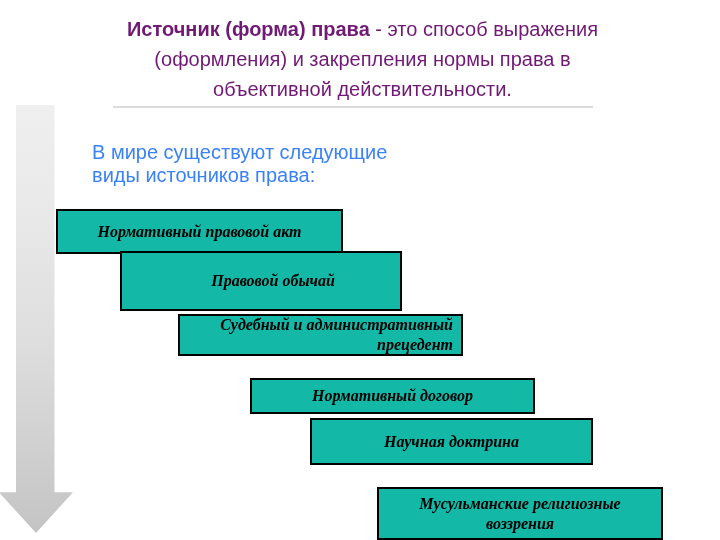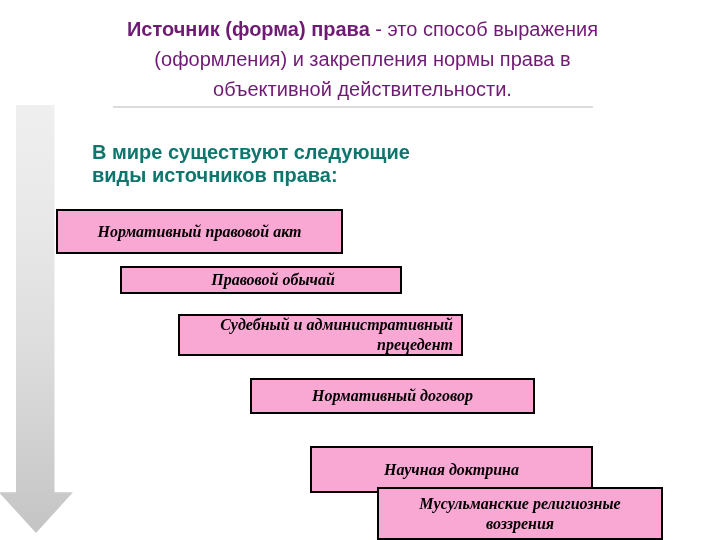--- a/index.html
+++ b/index.html
@@ -50,46 +50,45 @@
   }
   
   .intro {
     position: absolute;
     left: 92px;
     top: 141px;
     width: 325px;
     font-size: 20px;
     line-height: 23px;
     text-align: left;
-    color: #0f766e;
-    font-weight: bold;
+    color: #3b82f6;
   }
   
   .box {
     position: absolute;
-    background: #f9a8d4;
+    background: #14b8a6;
     border: 2px solid #000000;
     display: flex;
     align-items: center;
     justify-content: center;
     text-align: center;
     font-family: "Liberation Serif", "DejaVu Serif", serif;
     font-style: italic;
     font-weight: 700;
     font-size: 16px;
     line-height: 20px;
     color: #000000;
     padding: 2px 8px;
     box-sizing: border-box;
   }
   .box1 { left: 56px;  top: 209px; width: 287px; height: 45px; }
-  .box2 { left: 120px; top: 266px; width: 282px; height: 28px; padding-left: 32px; }
+  .box2 { left: 120px; top: 251px; width: 282px; height: 60px; padding-left: 32px; }
   .box3 { left: 178px; top: 314px; width: 285px; height: 42px; text-align: right; }
   .box4 { left: 250px; top: 378px; width: 285px; height: 36px; }
-  .box5 { left: 310px; top: 446px; width: 283px; height: 47px; font-style: italic; }
+  .box5 { left: 310px; top: 418px; width: 283px; height: 47px; font-style: italic; }
   .box6 { left: 377px; top: 487px; width: 286px; height: 53px; }
 </style>
 </head>
 <body>
 
 <div class="slide">
 
   <div class="down-arrow"></div>
 
   <div class="title"><span class="bold">Источник (форма) права</span><span> - это способ выражения (оформления) и закрепления нормы права в объективной действительности.</span></div>

